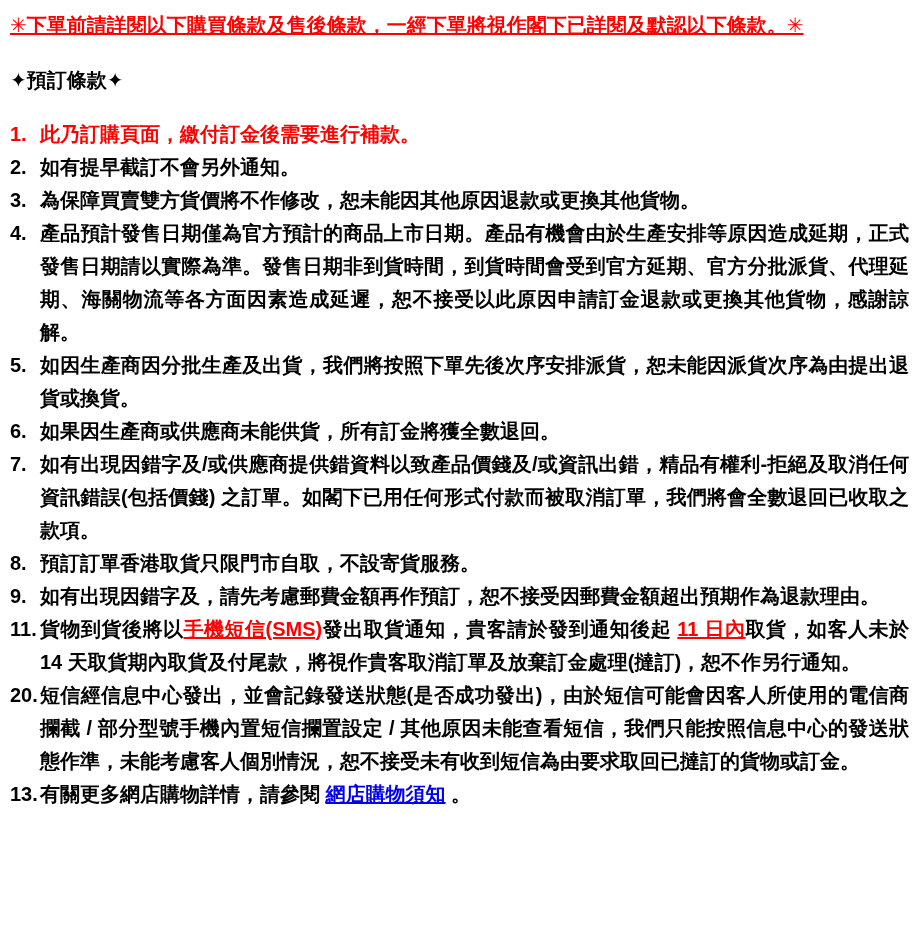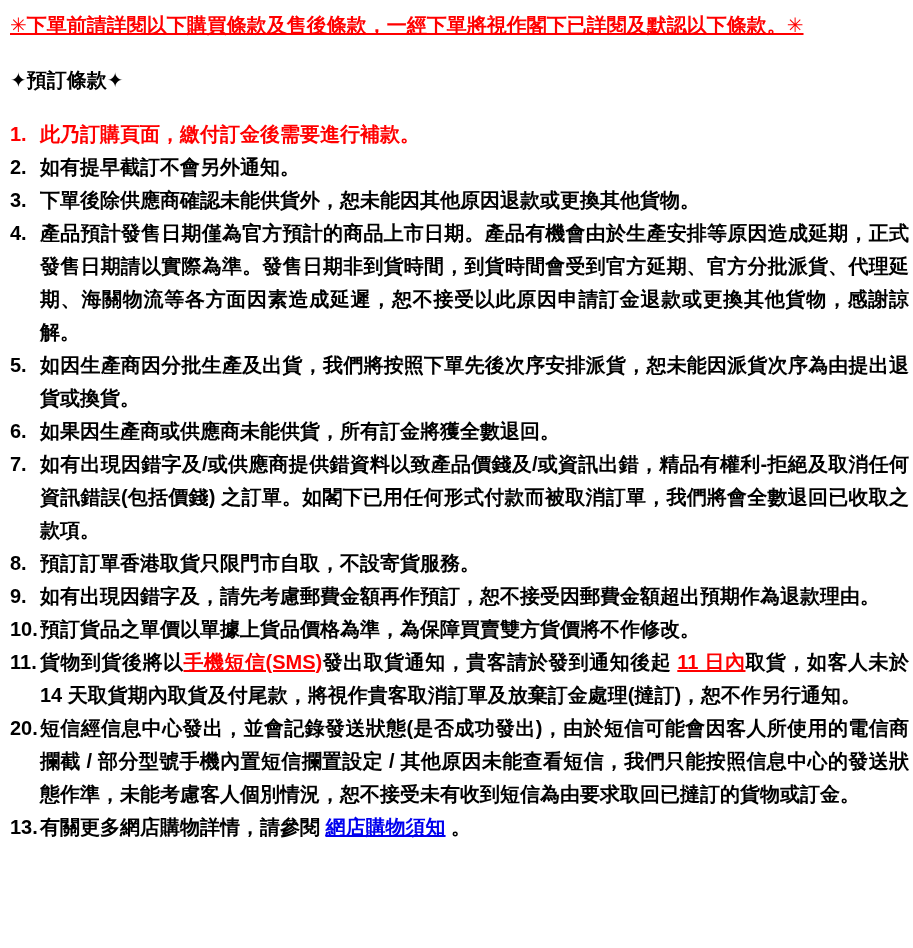--- a/index.html
+++ b/index.html
@@ -78,21 +78,21 @@
       <li class="red">
         <span class="num">1.</span>
         <span class="body"><span class="seg-normal">此乃訂購頁面，繳付訂金後需要進行補款。</span></span>
       </li>
       <li>
         <span class="num">2.</span>
         <span class="body"><span class="seg-normal">如有提早截訂不會另外通知。</span></span>
       </li>
       <li>
         <span class="num">3.</span>
-        <span class="body"><span class="seg-normal">下單後除供應商確認未能供貨外，恕未能因其他原因退款或更換其他貨物。</span></span>
+        <span class="body"><span class="seg-normal">為保障買賣雙方貨價將不作修改，恕未能因其他原因退款或更換其他貨物。</span></span>
       </li>
       <li>
         <span class="num">4.</span>
         <span class="body"><span class="seg-normal">產品預計發售日期僅為官方預計的商品上市日期。產品有機會由於生產安排等原因造成延期，正式發售日期請以實際為準。發售日期非到貨時間，到貨時間會受到官方延期、官方分批派貨、代理延期、海關物流等各方面因素造成延遲，恕不接受以此原因申請訂金退款或更換其他貨物，感謝諒解。</span></span>
       </li>
       <li>
         <span class="num">5.</span>
         <span class="body"><span class="seg-normal">如因生產商因分批生產及出貨，我們將按照下單先後次序安排派貨，恕未能因派貨次序為由提出退貨或換貨。</span></span>
       </li>
       <li>
@@ -105,24 +105,20 @@
       </li>
       <li>
         <span class="num">8.</span>
         <span class="body"><span class="seg-normal">預訂訂單香港取貨只限門市自取，不設寄貨服務。</span></span>
       </li>
       <li>
         <span class="num">9.</span>
         <span class="body"><span class="seg-normal">如有出現因錯字及，請先考慮郵費金額再作預訂，恕不接受因郵費金額超出預期作為退款理由。</span></span>
       </li>
       <li>
-        <span class="num">10.</span>
-        <span class="body"><span class="seg-normal">預訂貨品之單價以單據上貨品價格為準，為保障買賣雙方貨價將不作修改。</span></span>
-      </li>
-      <li>
         <span class="num">11.</span>
         <span class="body"><span class="seg-normal">貨物到貨後將以</span><span class="seg-red-underline">手機短信(SMS)</span><span class="seg-normal">發出取貨通知，貴客請於發到通知後起 </span><span class="seg-red-underline">11 日內</span><span class="seg-normal">取貨，如客人未於14 天取貨期內取貨及付尾款，將視作貴客取消訂單及放棄訂金處理(撻訂)，恕不作另行通知。</span></span>
       </li>
       <li>
         <span class="num">20.</span>
         <span class="body"><span class="seg-normal">短信經信息中心發出，並會記錄發送狀態(是否成功發出)，由於短信可能會因客人所使用的電信商攔截 / 部分型號手機內置短信攔置設定 / 其他原因未能查看短信，我們只能按照信息中心的發送狀態作準，未能考慮客人個別情況，恕不接受未有收到短信為由要求取回已撻訂的貨物或訂金。</span></span>
       </li>
       <li>
         <span class="num">13.</span>
         <span class="body"><span class="seg-normal">有關更多網店購物詳情，請參閱 </span><a class="seg-link" href="#">網店購物須知</a><span class="seg-normal"> 。</span></span>

